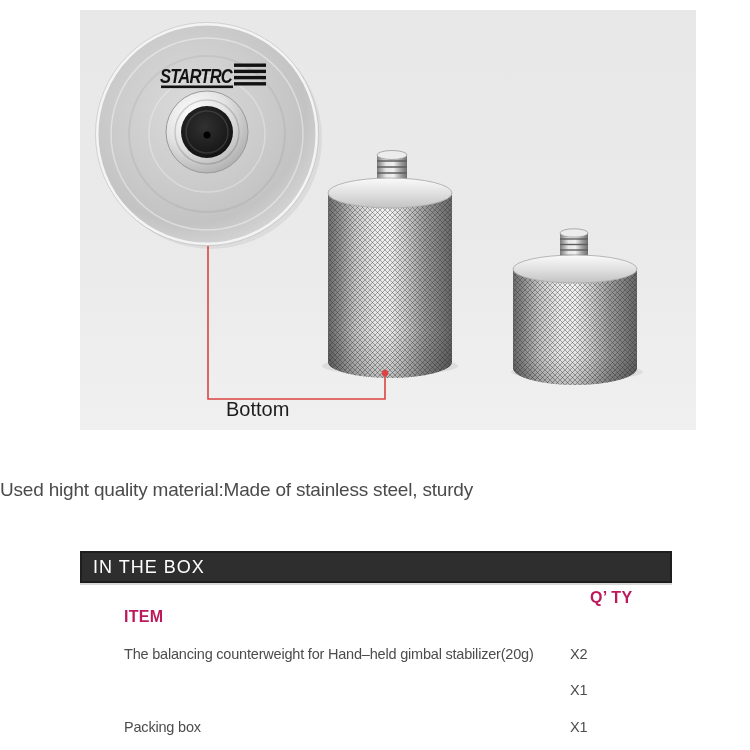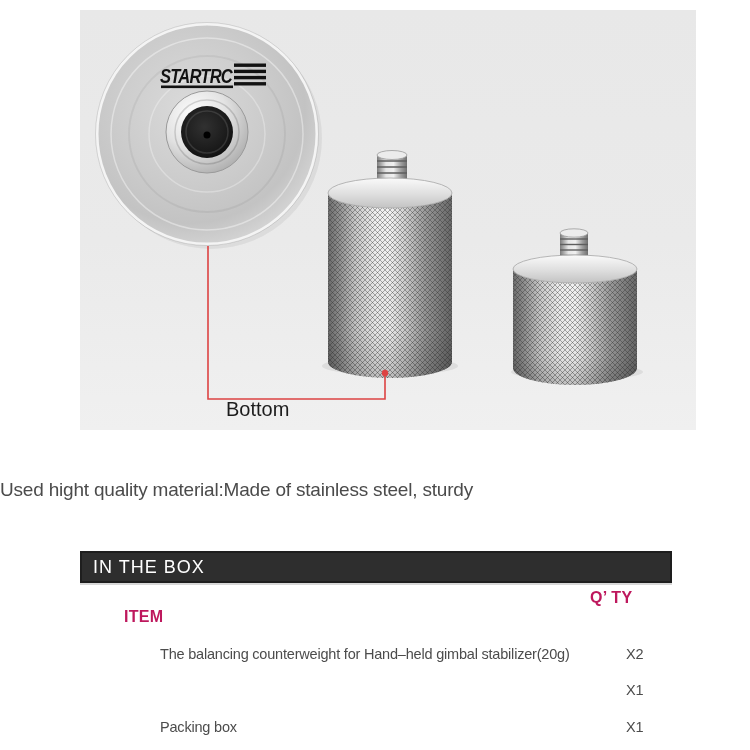--- a/index.html
+++ b/index.html
@@ -14,23 +14,23 @@
         font-size:19px;letter-spacing:-0.2px;line-height:28px;color:#4b4b4b;}
   .box-bar{position:absolute;left:80px;top:551px;width:592px;height:32px;
         box-sizing:border-box;background:#2e2e2e;border:2px solid #1e1e1e;
         box-shadow:0 2px 0 #d7d7d7;display:flex;align-items:center;padding-left:11px;
         color:#ffffff;font-size:18px;letter-spacing:1px;}
   .col-head{position:absolute;font-weight:bold;font-size:16px;color:#be185d;
         letter-spacing:0.3px;white-space:nowrap;}
   .item-head{left:124px;top:608px;}
   .qty-head{left:590px;top:589px;}
   .t-row{position:absolute;left:0;width:627px;height:18px;font-size:14.5px;
-        letter-spacing:-0.2px;color:#4c4c4c;margin-left:36px;}
+        letter-spacing:-0.2px;color:#4c4c4c;}
   .t-row .item{position:absolute;left:124px;white-space:nowrap;}
-  .t-row .qty{position:absolute;left:590px;white-space:nowrap;}
+  .t-row .qty{position:absolute;left:570px;white-space:nowrap;}
   .row-1{top:646px;}
   .row-2{top:682px;}
   .row-3{top:719px;}
 </style>
 </head>
 <body>
 
 <div class="page">
 
   <div class="photo-panel">

